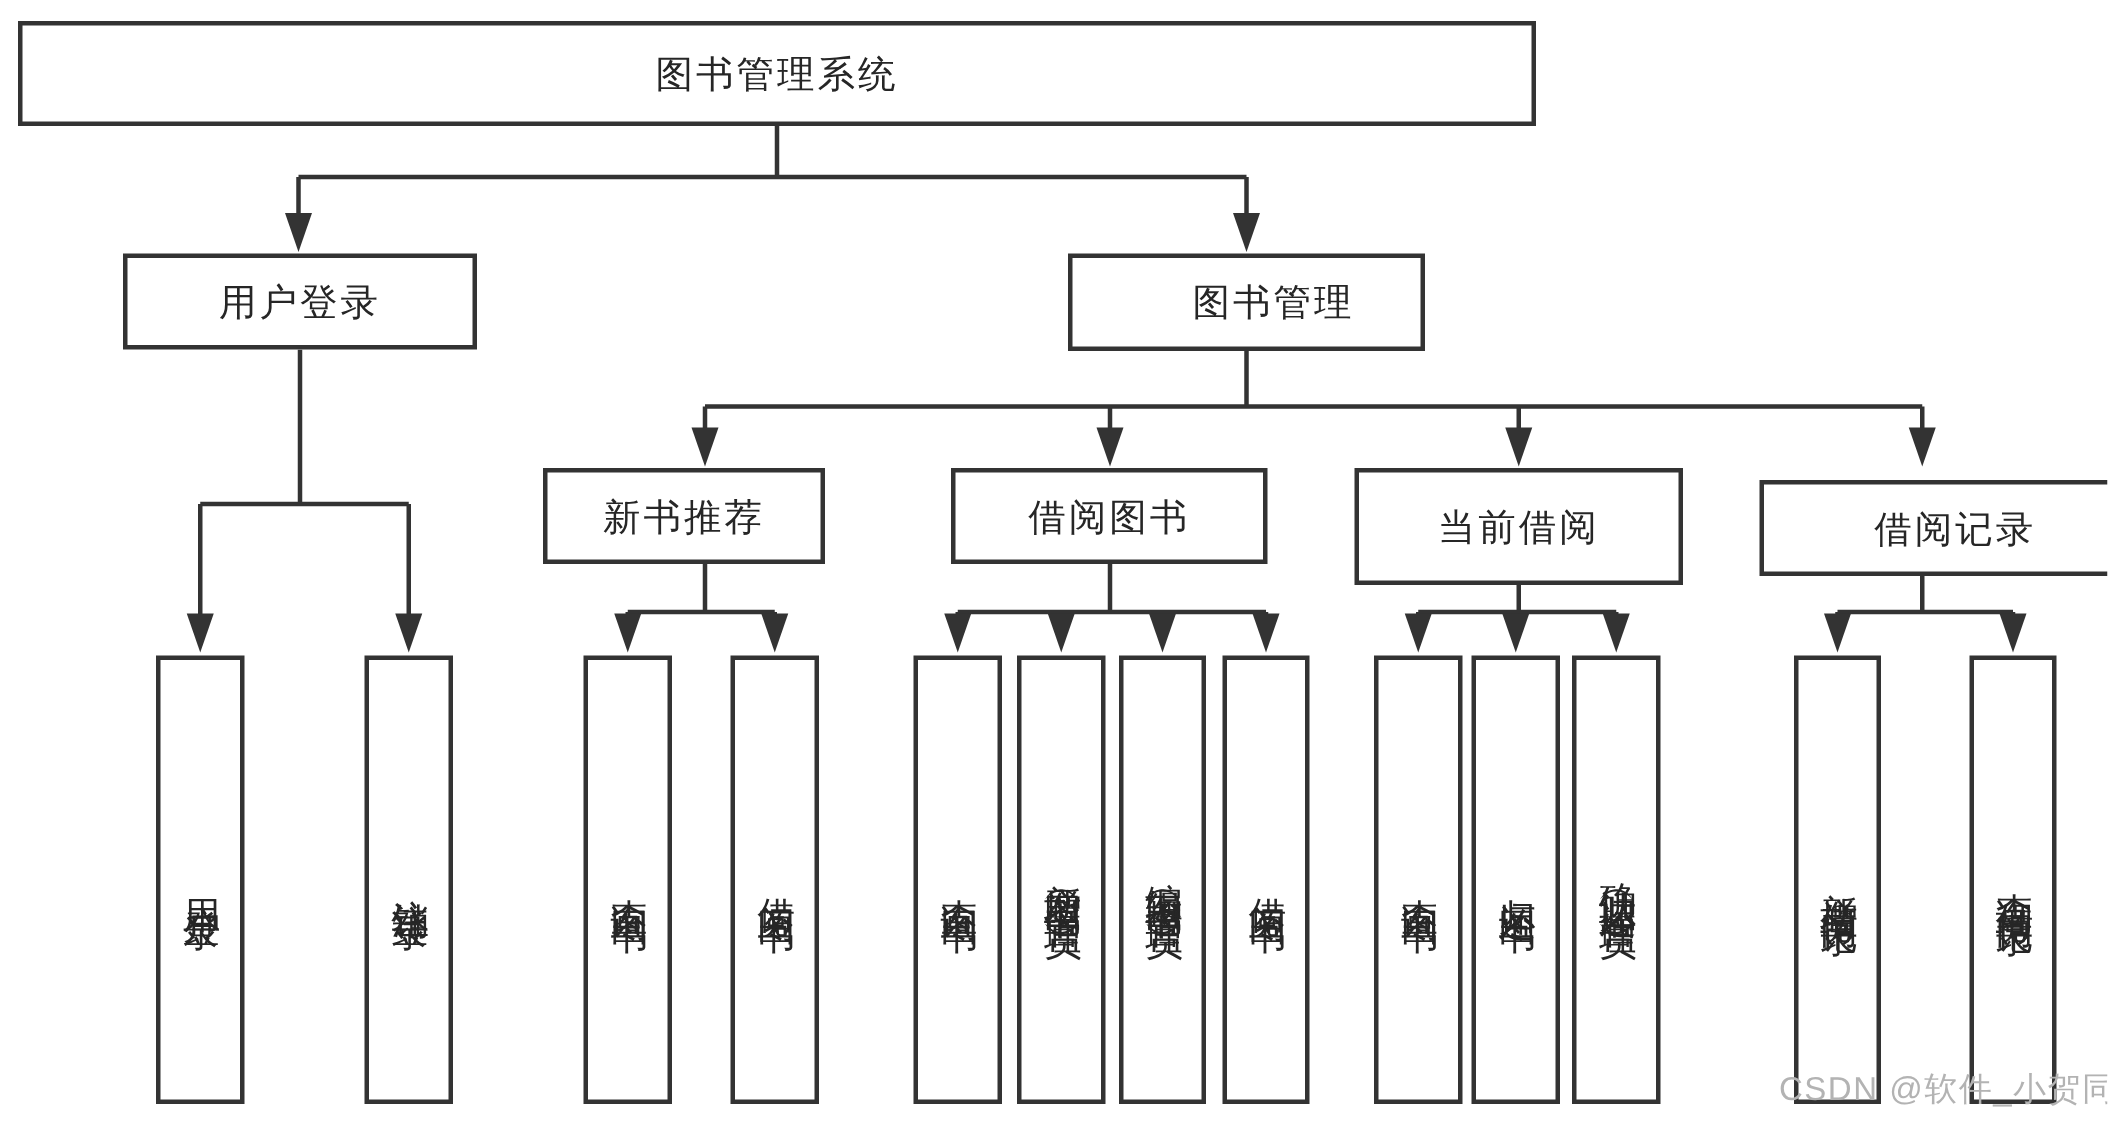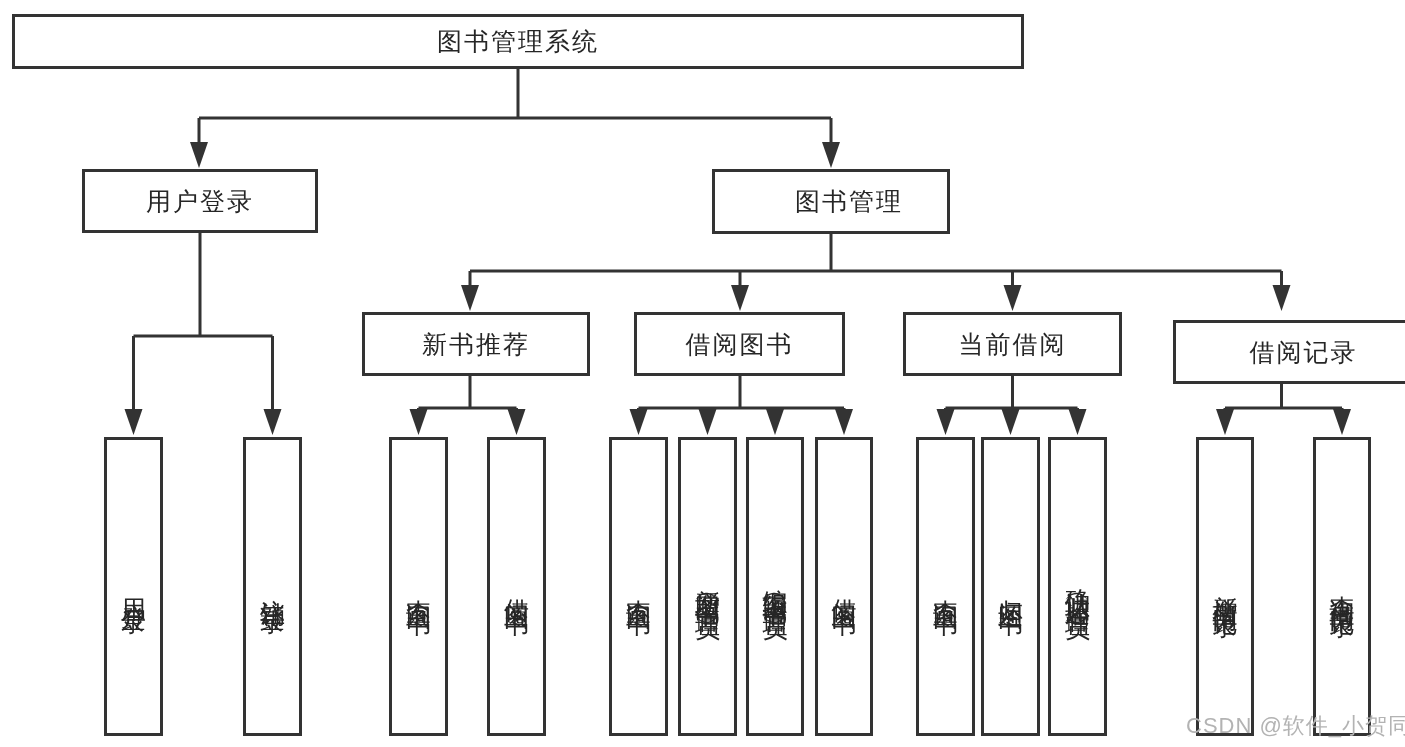--- a/index.html
+++ b/index.html
@@ -60,28 +60,28 @@
       <polygon points="775,435 766,409 784,409"></polygon>
       <polygon points="844,435 835,409 853,409"></polygon>
       <polygon points="945.5,435 936.5,409 954.5,409"></polygon>
       <polygon points="1010.5,435 1001.5,409 1019.5,409"></polygon>
       <polygon points="1077.5,435 1068.5,409 1086.5,409"></polygon>
       <polygon points="1225,435 1216,409 1234,409"></polygon>
       <polygon points="1342,435 1333,409 1351,409"></polygon>
     </g>
   </svg>
 
-  <div class="box h-box" style="left:12px;top:14px;width:1012px;height:55px;text-align:center;">图书管理系统</div>
+  <div class="box h-box" style="left:12px;top:14px;width:1012px;height:70px;text-align:center;">图书管理系统</div>
 
   <div class="box h-box" style="left:82px;top:169px;width:236px;height:64px;">用户登录</div>
   <div class="box h-box" style="left:712px;top:169px;width:238px;height:65px;padding-left:36px;">图书管理</div>
 
-  <div class="box h-box" style="left:362px;top:312px;width:228px;height:64px;">新书推荐</div>
+  <div class="box h-box" style="left:362px;top:312px;width:188px;height:64px;">新书推荐</div>
   <div class="box h-box" style="left:634px;top:312px;width:211px;height:64px;">借阅图书</div>
-  <div class="box h-box" style="left:903px;top:312px;width:219px;height:64px;">当前借阅</div>
+  <div class="box h-box" style="left:903px;top:312px;width:219px;height:78px;">当前借阅</div>
   <div class="box h-box" style="left:1173px;top:320px;width:261px;height:64px;">借阅记录</div>
 
   <div class="box v-box" style="left:104px;top:437px;width:59px;height:299px;">用户登录</div>
   <div class="box v-box" style="left:243px;top:437px;width:59px;height:299px;">注销登录</div>
 
   <div class="box v-box" style="left:389px;top:437px;width:59px;height:299px;">查询图书</div>
   <div class="box v-box" style="left:487px;top:437px;width:59px;height:299px;">借阅图书</div>
 
   <div class="box v-box" style="left:609px;top:437px;width:59px;height:299px;">查询图书</div>
   <div class="box v-box" style="left:678px;top:437px;width:59px;height:299px;">新增图书（管理员）</div>

